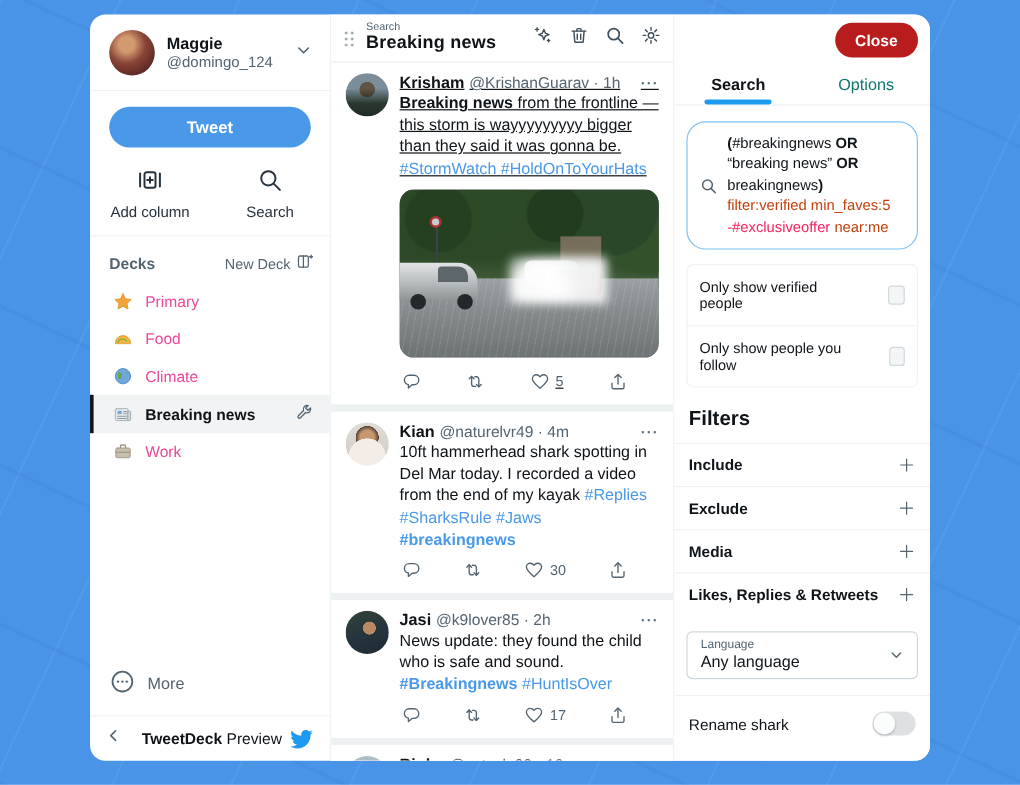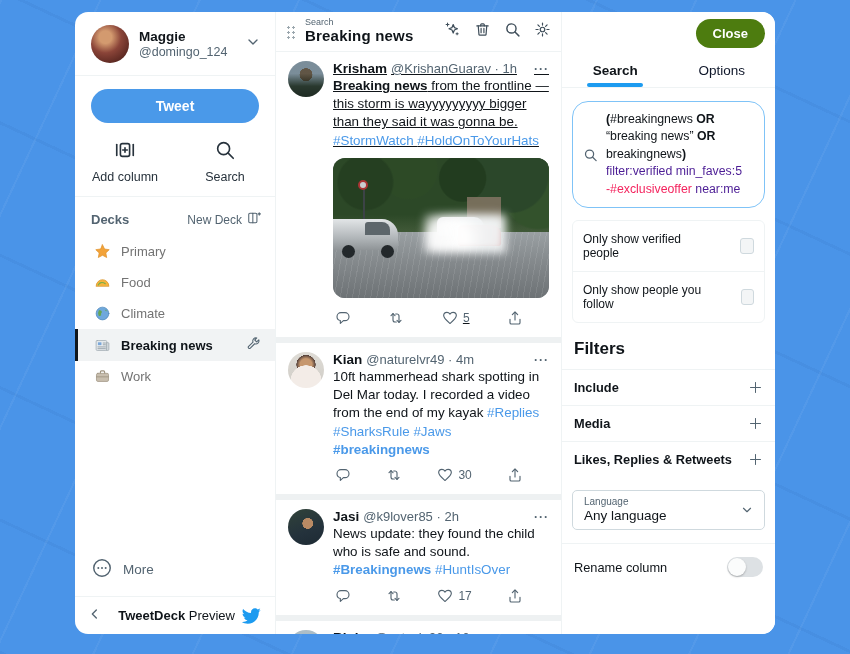--- a/index.html
+++ b/index.html
@@ -33,21 +33,21 @@
     background:#4a99e9; color:#fff; font-weight:bold; font-size:14px; cursor:pointer;
     font-family:"Liberation Sans", sans-serif; width:calc(100% - 32px);
   }
   .actions { display:flex; padding:4px 0 12px; }
   .action { flex:1; display:flex; flex-direction:column; align-items:center; gap:6px; font-size:12.5px; color:#27323c; }
   .action svg { width:22px; height:22px; stroke:#27323c; }
   .decks-head { display:flex; align-items:center; justify-content:space-between; padding:14px 14px 8px 16px; }
   .decks-title { font-weight:bold; font-size:13px; color:#536471; }
   .newdeck { display:flex; align-items:center; gap:5px; font-size:12px; color:#536471; }
   .newdeck svg { width:14px; height:14px; stroke:#536471; }
-  .deck { display:flex; align-items:center; gap:10px; padding:7px 14px 7px 16px; font-size:13px; color:#737373; border-left:3px solid transparent; }
+  .deck { display:flex; align-items:center; gap:10px; padding:7px 14px 7px 16px; font-size:13px; color:#ec4899; border-left:3px solid transparent; }
   .deck .dlabel { flex:1; }
   .deck.selected { background:#f1f3f4; border-left-color:#10171d; color:#0f1419; font-weight:bold; }
   .deck-ic { width:17px; height:17px; flex:0 0 17px; }
   .wrench svg { width:15px; height:15px; stroke:#536471; }
   .side-spacer { flex:1; }
   .more-row { display:flex; align-items:center; gap:10px; padding:14px 16px; font-size:13.5px; color:#536471; }
   .more-row svg { width:22px; height:22px; }
   .side-footer { border-top:1px solid #eff3f4; height:38px; display:flex; align-items:center; padding:0 14px 0 12px; }
   .side-footer .back { color:#536471; font-size:16px; }
   .side-footer .brandwrap { flex:1; display:flex; align-items:center; justify-content:flex-end; gap:6px; font-size:13px; }
@@ -111,29 +111,29 @@
       radial-gradient(circle at 85% 70%, rgba(255,255,255,.8) 0 30%, transparent 60%);
     filter:blur(4px);
   }
   .eng { display:flex; align-items:center; justify-content:space-between; padding:8px 26px 7px 2px; }
   .eng .eitem { display:flex; align-items:center; gap:5px; color:#536471; font-size:12px; }
   .eng svg { width:16px; height:16px; stroke:#536471; }
 
   
   .panel { flex:1; display:flex; flex-direction:column; background:#fff; min-width:0; }
   .panel-top { height:42px; flex:0 0 42px; display:flex; align-items:center; justify-content:flex-end; padding:0 10px; }
-  .close-btn { background:#4d7c0f; color:#fff; border:none; border-radius:16px; padding:7px 17px; font-size:13px; font-weight:bold; font-family:"Liberation Sans", sans-serif; cursor:pointer; }
+  .close-btn { background:#b91c1c; color:#fff; border:none; border-radius:16px; padding:7px 17px; font-size:13px; font-weight:bold; font-family:"Liberation Sans", sans-serif; cursor:pointer; }
   .tabs { display:flex; border-bottom:1px solid #eff3f4; flex:0 0 34px; }
-  .tab { flex:1; display:flex; align-items:center; justify-content:center; font-size:13.5px; color:#0f172a; position:relative; }
+  .tab { flex:1; display:flex; align-items:center; justify-content:center; font-size:13.5px; color:#0f766e; position:relative; }
   .tab.active { font-weight:bold; color:#0f1419; }
   .tab.active::after { content:""; position:absolute; bottom:0; left:50%; transform:translateX(-50%); width:56px; height:4px; border-radius:2px; background:#1d9bf0; }
   .panel-scroll { flex:1; overflow:hidden; }
   .query-box { position:relative; margin:13px 10px 12px; border:1px solid #7fc3f7; border-radius:16px; padding:9px 10px 9px 33px; font-size:12.3px; line-height:1.42; }
   .query-box .qsearch { position:absolute; left:10px; top:50%; transform:translateY(-50%); width:15px; height:15px; stroke:#536471; }
-  .qblue { color:#4c1d95; }
+  .qblue { color:#c2410c; }
   .qred { color:#f4245e; }
   .check-card { margin:0 10px; border:1px solid #eff3f4; border-radius:6px; }
   .check-row { display:flex; align-items:center; justify-content:center; padding:11px 10px; font-size:12px;gap:35px; }
   .check-row + .check-row { border-top:1px solid #eff3f4; }
   .checkbox { width:16px; height:16px; border:1px solid #cfd9de; border-radius:3px; background:#f3f5f6; }
   .filters-title { font-size:17px; font-weight:bold; padding:16px 12px 10px; }
   .f-row { display:flex; align-items:center; justify-content:space-between; padding:10px 12px; border-top:1px solid #eff3f4; }
   .f-row:last-of-type { border-bottom:1px solid #eff3f4; }
   .f-label { font-size:12.8px; font-weight:bold; }
   .f-row svg { width:15px; height:15px; stroke:#536471; }
@@ -488,40 +488,46 @@
         </div>
       </div>
       <div class="filters-title">Filters</div>
       <div class="f-row">
         <span class="f-label">Include</span>
         <svg viewBox="0 0 24 24" stroke-width="1.6">
             <path d="M12 4v16M4 12h16"></path>
           </svg>
       </div>
       <div class="f-row">
+        <span class="f-label">Exclude</span>
+        <svg viewBox="0 0 24 24" stroke-width="1.6">
+            <path d="M12 4v16M4 12h16"></path>
+          </svg>
+      </div>
+      <div class="f-row">
         <span class="f-label">Media</span>
         <svg viewBox="0 0 24 24" stroke-width="1.6">
             <path d="M12 4v16M4 12h16"></path>
           </svg>
       </div>
       <div class="f-row">
         <span class="f-label">Likes, Replies &amp; Retweets</span>
         <svg viewBox="0 0 24 24" stroke-width="1.6">
             <path d="M12 4v16M4 12h16"></path>
           </svg>
       </div>
       <div class="lang-box">
         <div class="lang-label">Language</div>
         <div class="lang-value">Any language</div>
         <svg viewBox="0 0 24 24" stroke-width="2">
             <path d="M6 9l6 6 6-6"></path>
           </svg>
       </div>
       <div class="rename-row">
-        <span>Rename column</span>
+        <span>Rename shark</span>
         <span class="toggle">
             <span class="knob"></span>
           </span>
       </div>
 
     </div>
   </div>
 
 </div>
 

